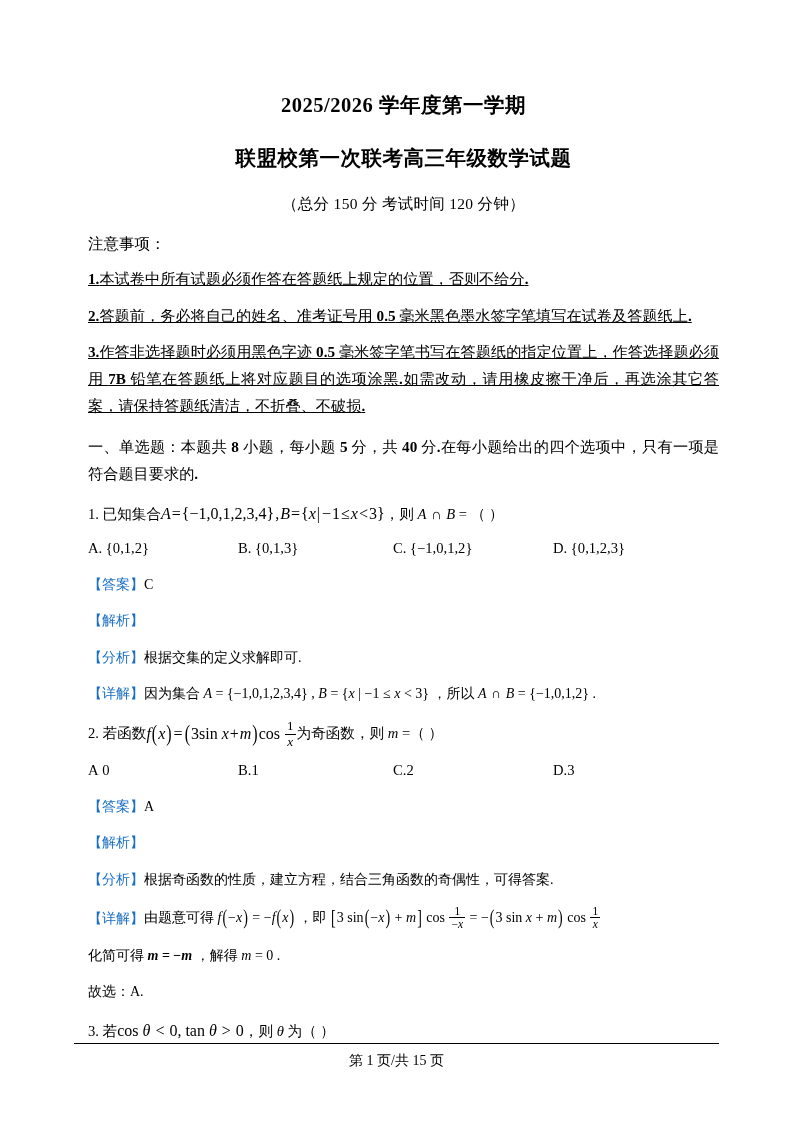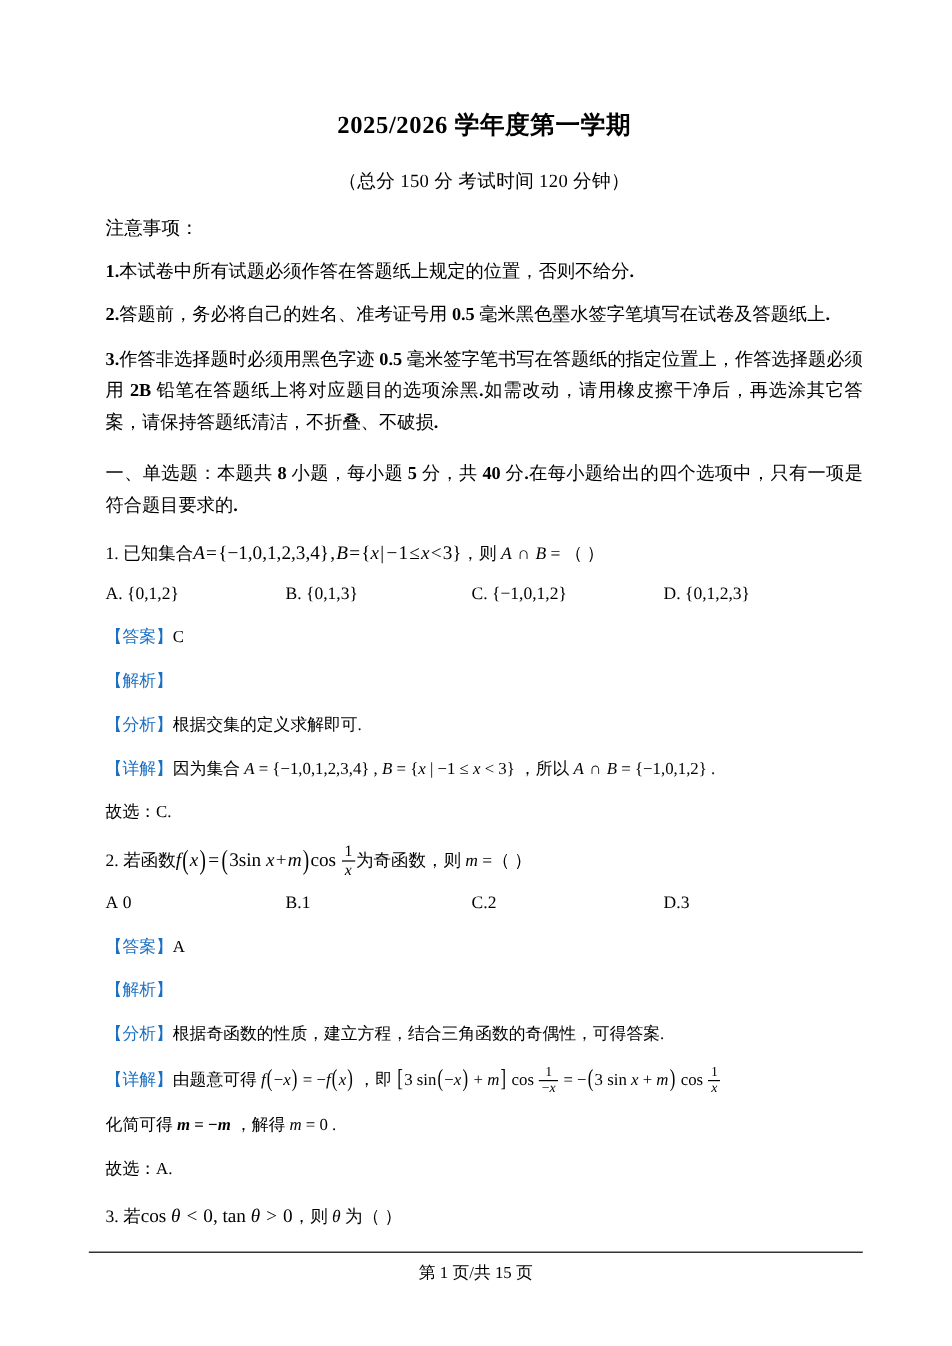--- a/index.html
+++ b/index.html
@@ -49,20 +49,21 @@
   .notice-head {
     font-size: 15.5px;
     margin-top: 17px;
     line-height: 1.6;
   }
   .para {
     font-size: 15.2px;
     line-height: 1.75;
     margin-top: 10px;
     text-align: justify;
+    text-decoration: underline;
   }
   .para b { font-weight: bold; }
   .section-head {
     font-size: 15.2px;
     line-height: 1.78;
     margin-top: 14px;
     text-align: justify;
   }
   .section-head b { font-weight: bold; }
   .q {
@@ -142,37 +143,38 @@
     height: 0;
   }
 </style>
 </head>
 <body>
 
 <div class="page">
 
   <div class="title-block">
     <div class="doc-title">2025/2026 学年度第一学期</div>
+    <div class="doc-subtitle">联盟校第一次联考高三年级数学试题</div>
     <div class="doc-meta">
       <span>（总分 </span><b>150</b><span> 分  考试时间 </span><b>120</b><span> 分钟）</span>
     </div>
   </div>
 
   <div class="notice-head">注意事项：</div>
 
   <div class="para">
     <b>1.</b><span>本试卷中所有试题必须作答在答题纸上规定的位置，否则不给分<b>.</b></span>
   </div>
 
   <div class="para">
     <b>2.</b><span>答题前，务必将自己的姓名、准考证号用 <b>0.5</b> 毫米黑色墨水签字笔填写在试卷及答题纸上<b>.</b></span>
   </div>
 
   <div class="para">
-    <b>3.</b><span>作答非选择题时必须用黑色字迹 <b>0.5</b> 毫米签字笔书写在答题纸的指定位置上，作答选择题必须用 <b>2B</b> 铅笔在答题纸上将对应题目的选项涂黑<b>.</b>如需改动，请用橡皮擦干净后，再选涂其它答案，请保持答题纸清洁，不折叠、不破损<b>.</b></span>
+    <b>3.</b><span>作答非选择题时必须用黑色字迹 <b>0.5</b> 毫米签字笔书写在答题纸的指定位置上，作答选择题必须用 <b>7B</b> 铅笔在答题纸上将对应题目的选项涂黑<b>.</b>如需改动，请用橡皮擦干净后，再选涂其它答案，请保持答题纸清洁，不折叠、不破损<b>.</b></span>
   </div>
 
   <div class="section-head">
     一、单选题：本题共 <b>8</b> 小题，每小题 <b>5</b> 分，共 <b>40</b> 分<b>.</b>在每小题给出的四个选项中，只有一项是符合题目要求的<b>.</b>
   </div>
 
   <div class="q">
     <span>1.</span>
     <span>已知集合</span><span class="math"><span class="mi">A</span><span class="mo">=</span><span class="setbrace">{</span><span class="mn">−1,0,1,2,3,4</span><span class="setbrace">}</span><span class="mo">,</span><span class="mi">B</span><span class="mo">=</span><span class="setbrace">{</span><span class="mi">x</span><span class="mo">|</span><span class="mo">−</span><span class="mn">1</span><span class="mo">≤</span><span class="mi">x</span><span class="mo">&lt;</span><span class="mn">3</span><span class="setbrace">}</span></span><span>，则 <span class="mi">A</span> <span class="mo">∩</span> <span class="mi">B</span> =  （      ）</span>
   </div>
@@ -193,21 +195,20 @@
   </div>
 
   <div class="analysis-line">
     <span class="tag">【分析】</span><span>根据交集的定义求解即可.</span>
   </div>
 
   <div class="analysis-line">
     <span class="tag">【详解】</span><span>因为集合 <span class="mi">A</span> = <span class="setbrace">{</span><span class="mn">−1,0,1,2,3,4</span><span class="setbrace">}</span> , <span class="mi">B</span> = <span class="setbrace">{</span><span class="mi">x</span> | −1 ≤ <span class="mi">x</span> &lt; 3<span class="setbrace">}</span> ，所以 <span class="mi">A</span> <span class="mo">∩</span> <span class="mi">B</span> = <span class="setbrace">{</span><span class="mn">−1,0,1,2</span><span class="setbrace">}</span> .</span>
   </div>
 
-  <div class="plain">故选：C.</div>
 
   <div class="q">
     <span>2.</span>
     <span>若函数</span><span class="math"><span class="mi">f</span><span class="big-paren">(</span><span class="mi">x</span><span class="big-paren">)</span><span class="mo">=</span><span class="big-paren">(</span><span class="mn">3</span><span class="mtxt">sin</span>&nbsp;<span class="mi">x</span><span class="mo">+</span><span class="mi">m</span><span class="big-paren">)</span><span class="mtxt">cos</span>&nbsp;<span class="frac"><span class="num">1</span><span class="den"><span class="mi">x</span></span></span></span><span>为奇函数，则 <span class="mi">m</span> =（      ）</span>
   </div>
 
   <div class="opts">
     <span class="opt o1"><span>A</span>&nbsp;<span class="mn">0</span></span>
     <span class="opt o2"><span>B.</span><span class="mn">1</span></span>
     <span class="opt o3"><span>C.</span><span class="mn">2</span></span>

